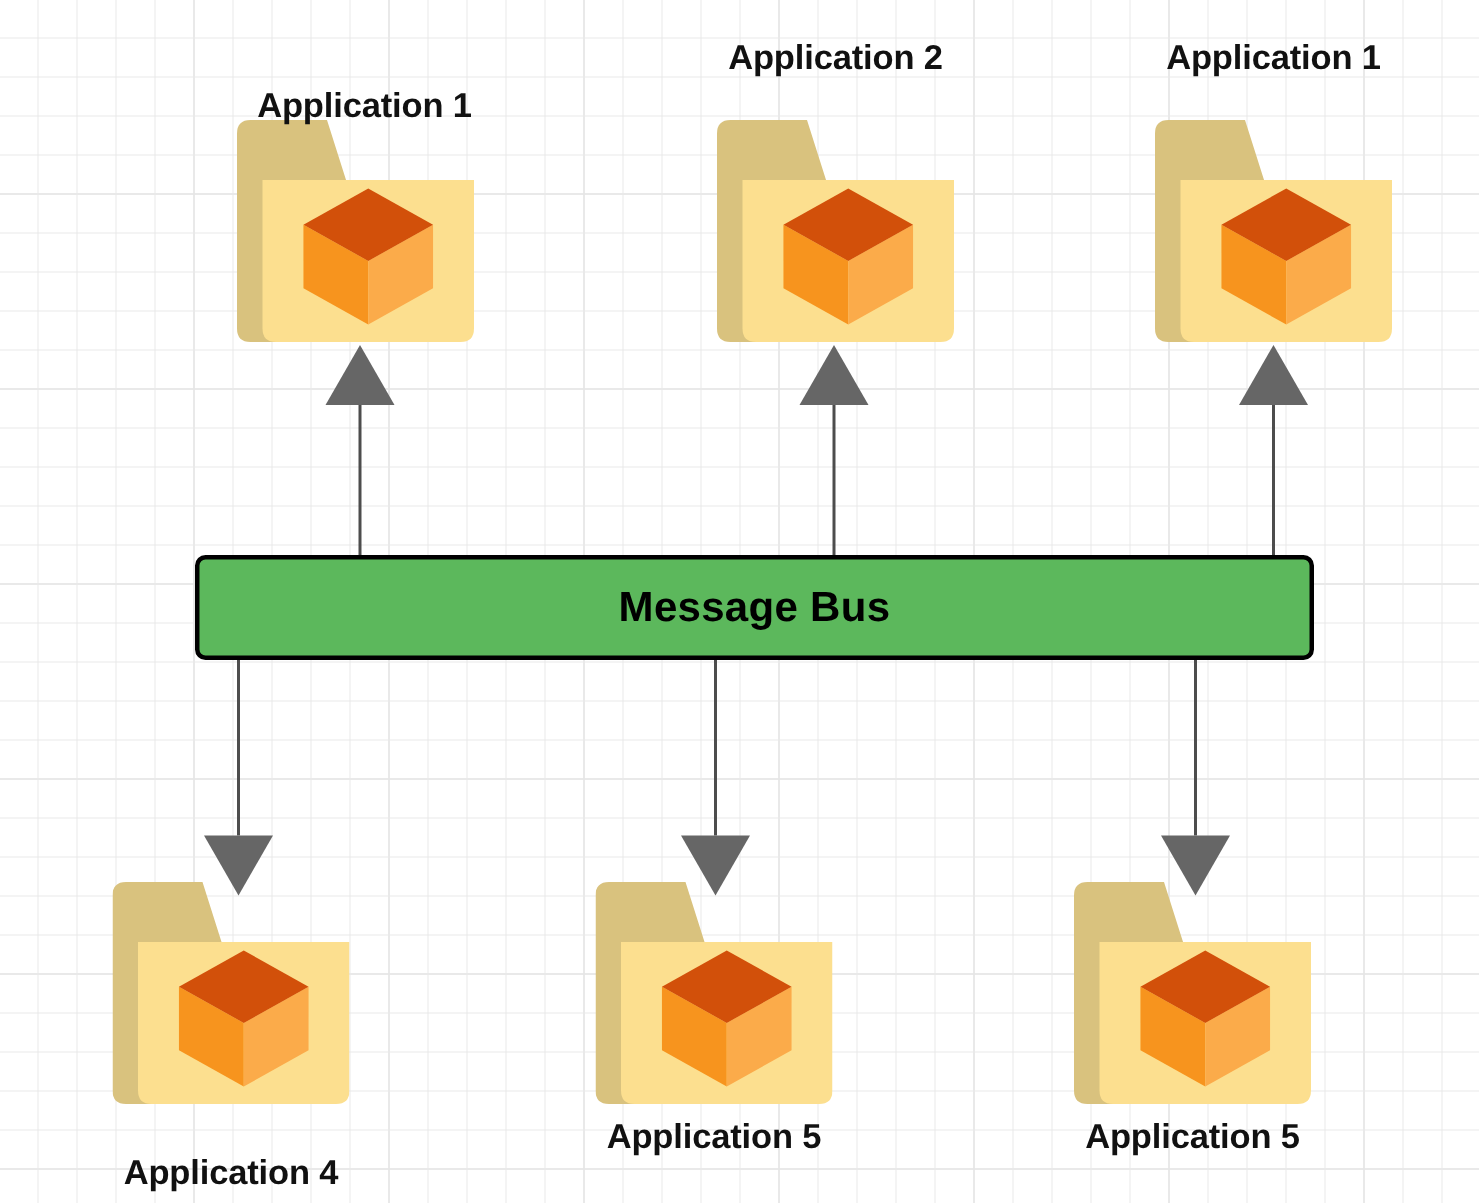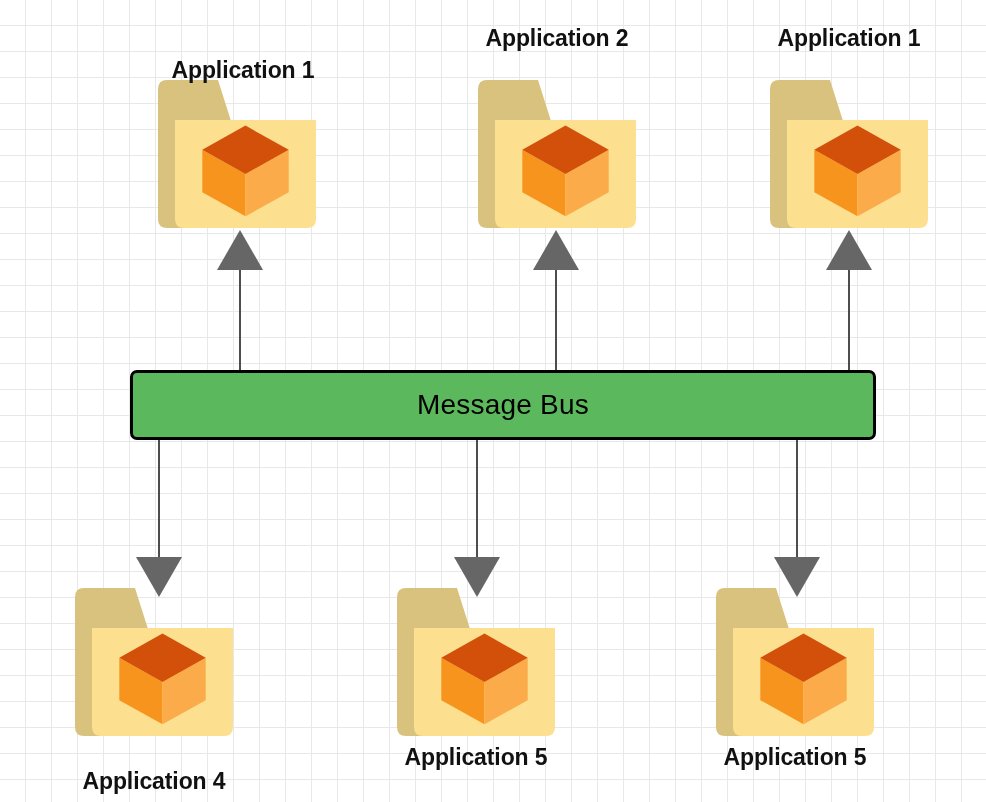--- a/index.html
+++ b/index.html
@@ -55,21 +55,21 @@
     box-sizing: border-box;
     background: #5cb85c;
     border: 3px solid #000000;
     border-radius: 7px;
     display: flex;
     align-items: center;
     justify-content: center;
   }
   .bus-label {
     font-family: "Liberation Sans", sans-serif;
-    font-weight: normal;
+    font-weight: bold;
     font-size: 28px;
     color: #000000;
     letter-spacing: 0.2px;
   }
 
   .folder {
     position: absolute;
   }
 </style>
 </head>

